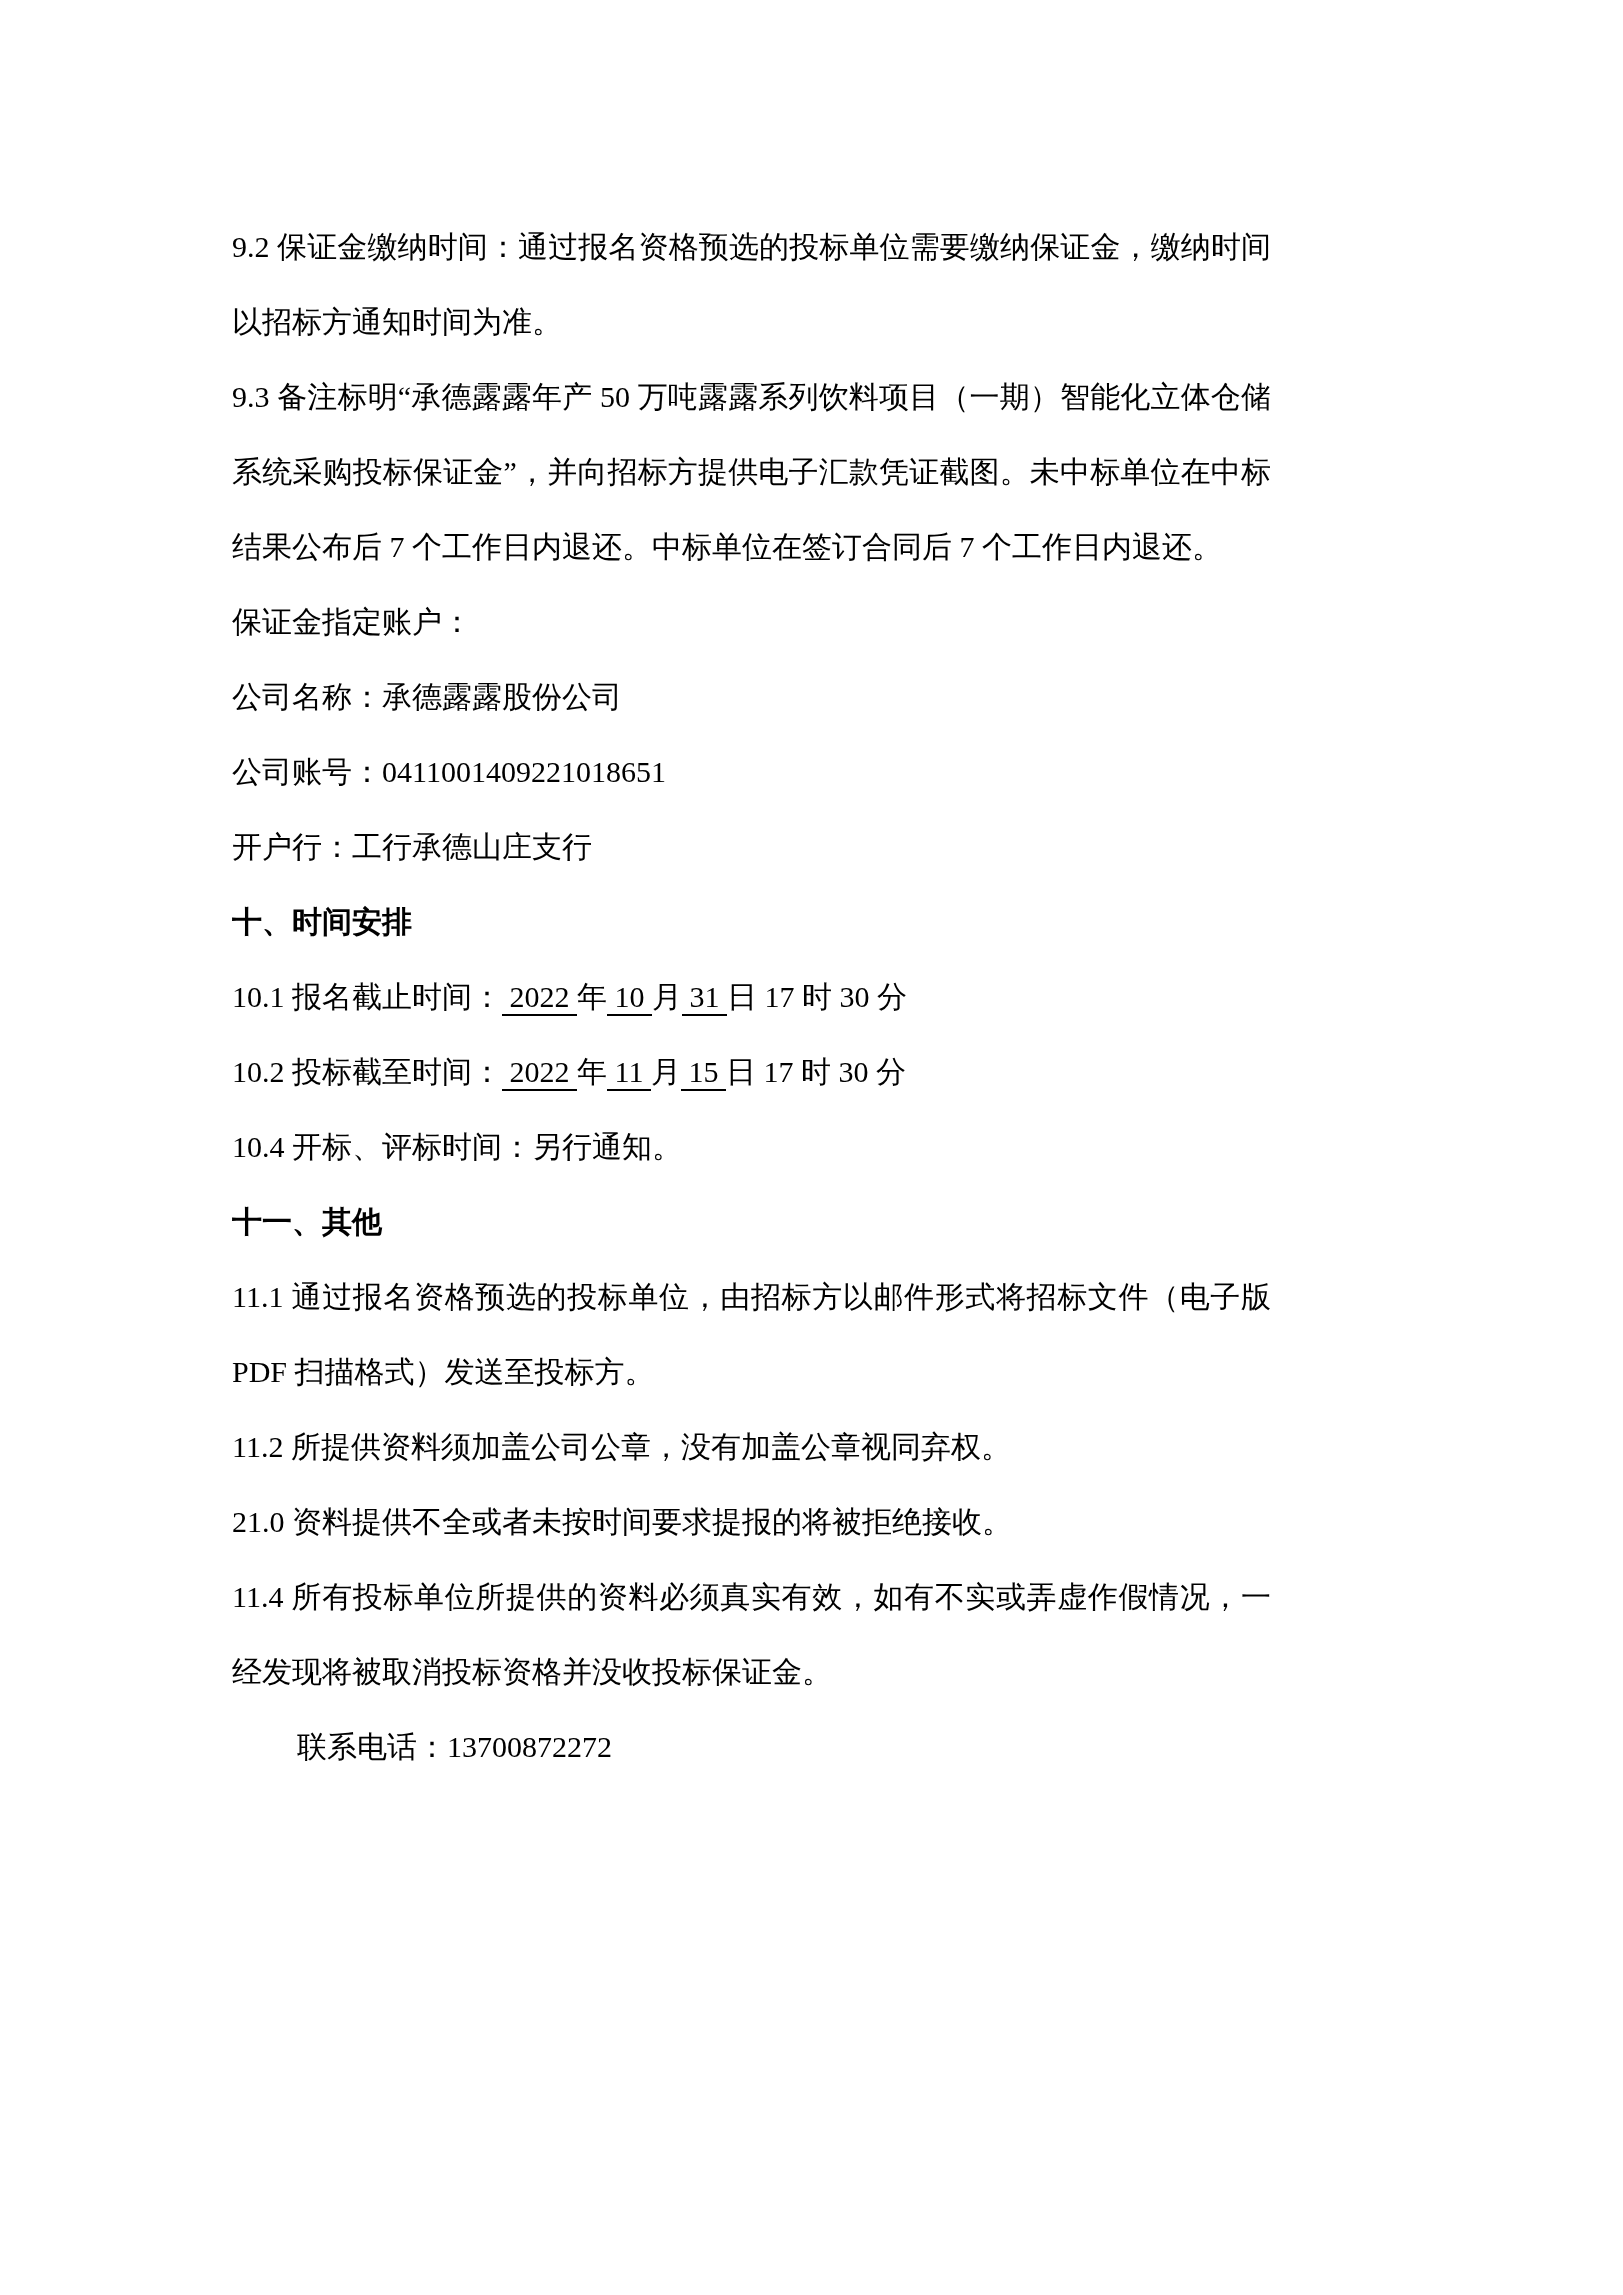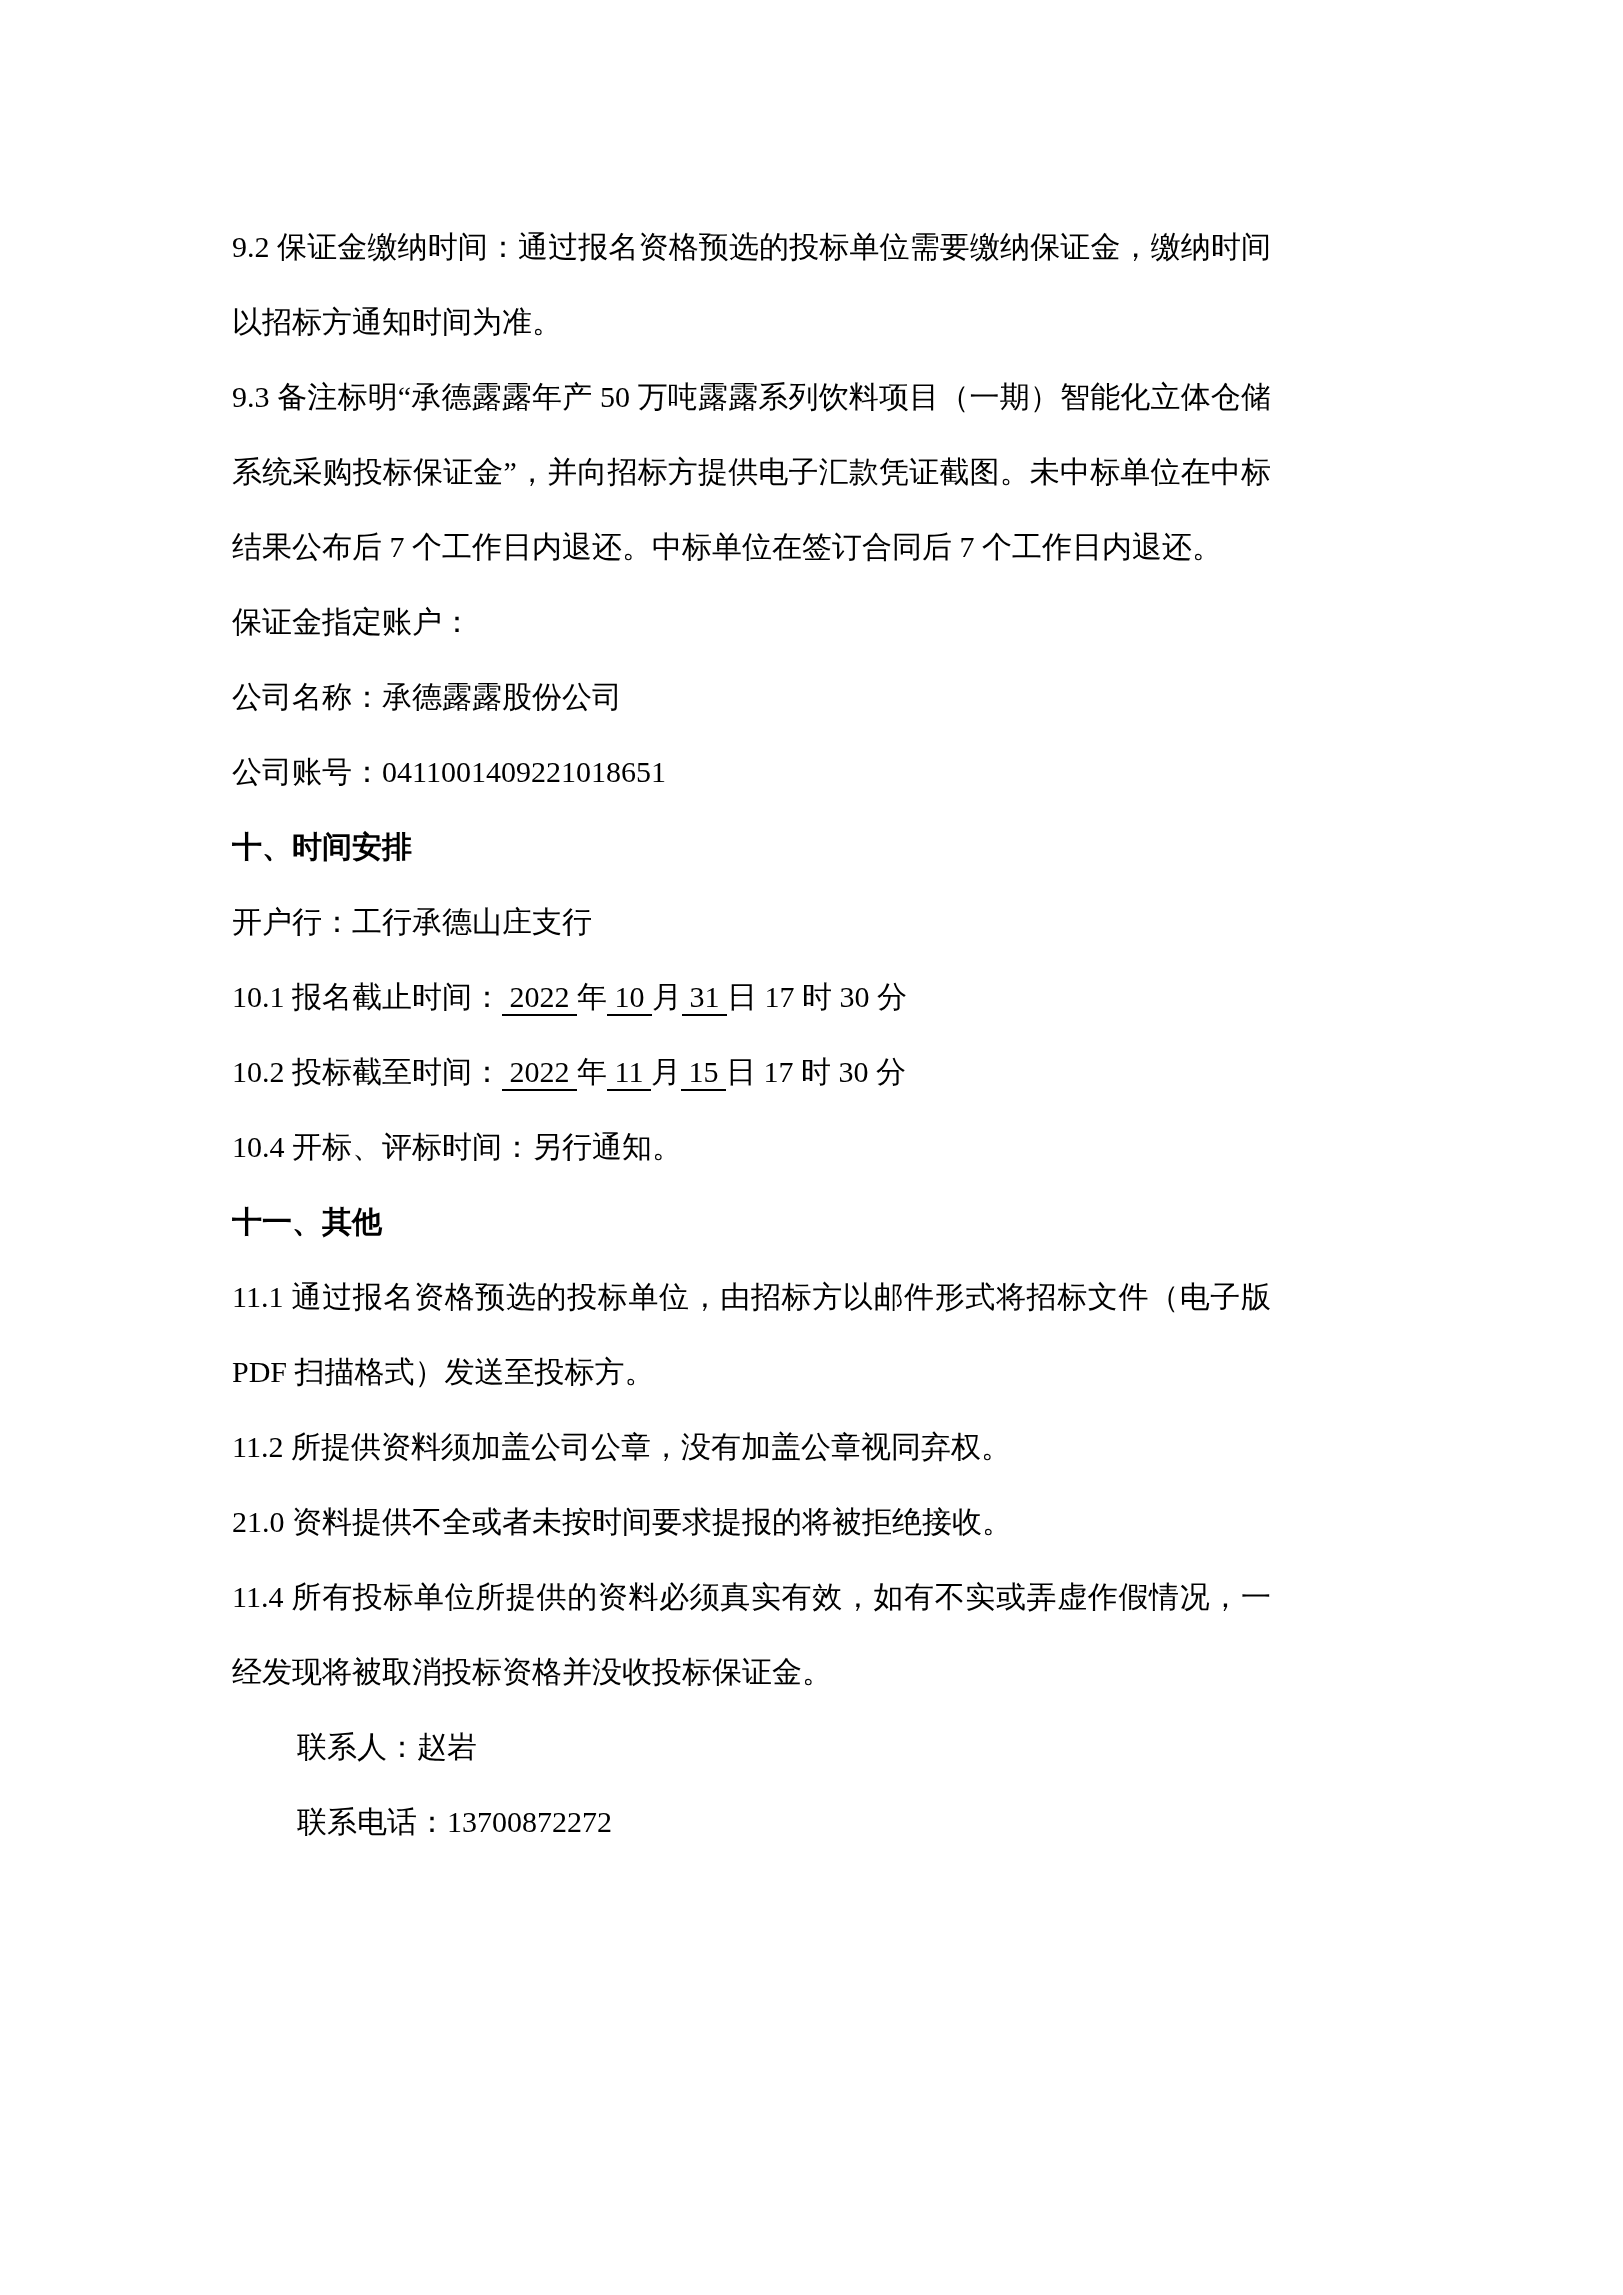--- a/index.html
+++ b/index.html
@@ -54,23 +54,23 @@
   <p class="line justify">9.2 保证金缴纳时间：通过报名资格预选的投标单位需要缴纳保证金，缴纳时间以招标方通知时间为准。</p>
 
   <p class="line justify">9.3 备注标明“承德露露年产 50 万吨露露系列饮料项目（一期）智能化立体仓储系统采购投标保证金”，并向招标方提供电子汇款凭证截图。未中标单位在中标结果公布后 7 个工作日内退还。中标单位在签订合同后 7 个工作日内退还。</p>
 
   <p class="line">保证金指定账户：</p>
 
   <p class="line">公司名称：承德露露股份公司</p>
 
   <p class="line">公司账号：0411001409221018651</p>
 
+  <p class="line">开户行：工行承德山庄支行</p>
+
   <p class="line bold">十、时间安排</p>
-
-  <p class="line">开户行：工行承德山庄支行</p>
 
   <p class="line">
     <span>10.1 报名截止时间：</span><span class="u">&nbsp;2022&nbsp;</span><span>年</span><span class="u">&nbsp;10&nbsp;</span><span>月</span><span class="u">&nbsp;31&nbsp;</span><span>日</span><span> 17 时 30 分</span>
   </p>
 
   <p class="line">
     <span>10.2 投标截至时间：</span><span class="u">&nbsp;2022&nbsp;</span><span>年</span><span class="u">&nbsp;11&nbsp;</span><span>月</span><span class="u">&nbsp;15&nbsp;</span><span>日</span><span> 17 时 30 分</span>
   </p>
 
 
@@ -79,18 +79,17 @@
   <p class="line bold">十一、其他</p>
 
   <p class="line justify">11.1 通过报名资格预选的投标单位，由招标方以邮件形式将招标文件（电子版 PDF 扫描格式）发送至投标方。</p>
 
   <p class="line">11.2 所提供资料须加盖公司公章，没有加盖公章视同弃权。</p>
 
   <p class="line">21.0 资料提供不全或者未按时间要求提报的将被拒绝接收。</p>
 
   <p class="line justify">11.4 所有投标单位所提供的资料必须真实有效，如有不实或弄虚作假情况，一经发现将被取消投标资格并没收投标保证金。</p>
 
-  <p class="line indent">联系人：赵岩</p>
 
   <p class="line indent">联系电话：13700872272</p>
 
 </div>
 
 
 </body></html>

